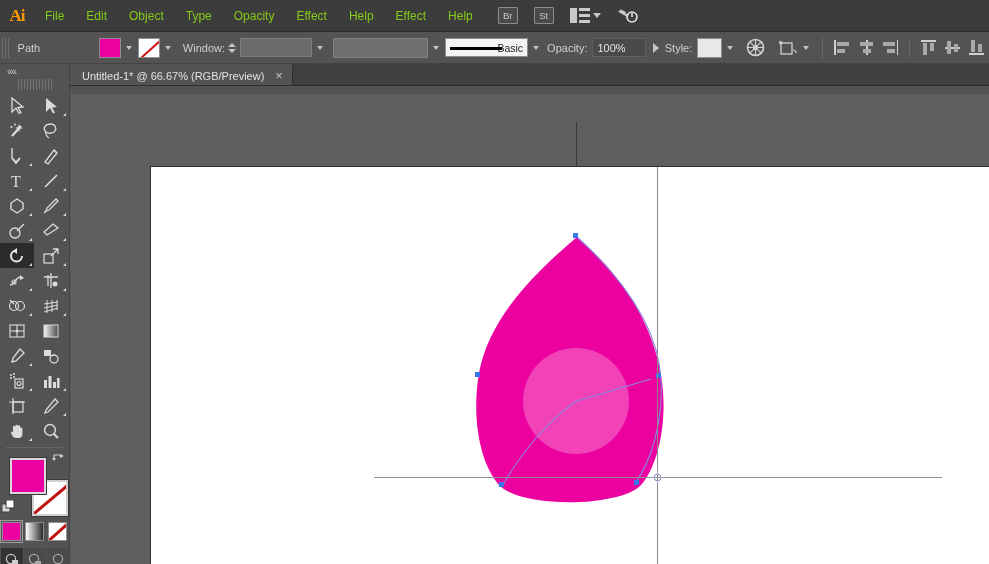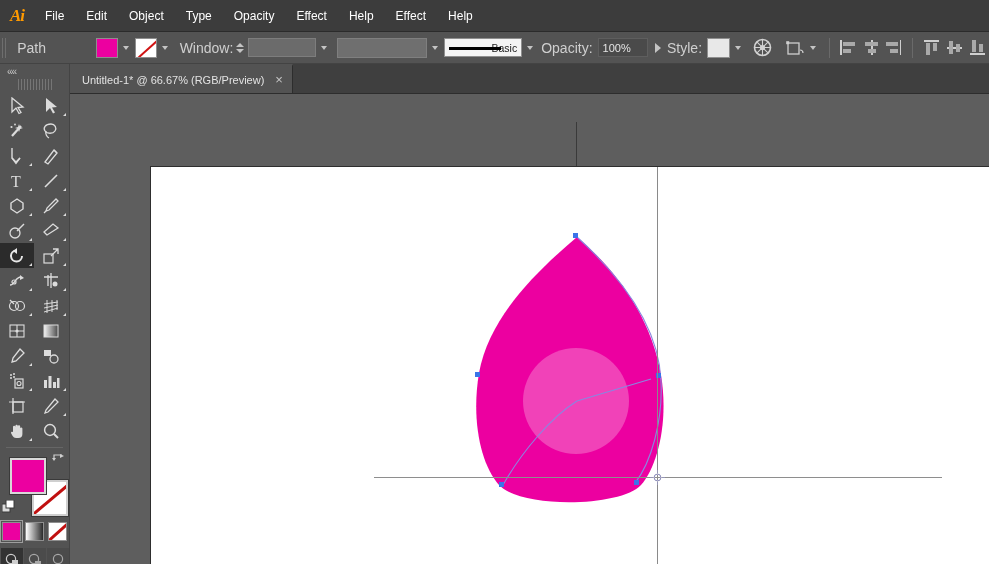--- a/index.html
+++ b/index.html
@@ -18,25 +18,24 @@
     background: #3c3c3c;
     display: flex; align-items: center;
     border-bottom: 1px solid #2b2b2b;
   }
   .ai-logo {
     width: 34px; height: 24px;
     display: flex; align-items: center; justify-content: center;
     color: #ff9a00; font-weight: bold; font-size: 17px;
     font-family: "Liberation Serif", serif;
     letter-spacing: -1px;
-    font-style: italic;
   }
   .menu-item {
     padding: 0 11px; height: 32px; line-height: 32px;
-    color: #ffffff; font-size: 12px; cursor: default;
+    color: #84cc16; font-size: 12px; cursor: default;
   }
   .menubar-right { display: flex; align-items: center; margin-left: 14px; }
   .sq-btn {
     width: 20px; height: 17px; border: 1px solid #8c8c8c;
     color: #c9c9c9; font-size: 9.5px; line-height: 15px; text-align: center;
     margin-right: 16px; background: #4a4a4a; border-radius: 1px;
   }
   .arrange-ico { width: 20px; height: 15px; position: relative; margin-right: 3px; }
   .arrange-ico i {
     position: absolute; background: #c9c9c9; display: block;
@@ -50,21 +49,21 @@
 
   
   .controlbar {
     position: absolute; top: 32px; left: 0; width: 989px; height: 32px;
     background: #535353; display: flex; align-items: center;
     border-bottom: 1px solid #434343;
     font-size: 11px; color: #d2d2d2;
   }
   .grip { width: 7px; height: 20px; margin: 0 3px 0 2px;
     background: repeating-linear-gradient(to right,#6e6e6e 0 1px,transparent 1px 3px); }
-  .cb-label { color: #cfcfcf; font-size: 14px; white-space: nowrap; }
+  .cb-label { color: #cfcfcf; font-size: 11px; white-space: nowrap; }
   .sep { width: 1px; height: 20px; background: #6a6a6a; margin: 0 7px; }
 
   .swatch-box {
     width: 22px; height: 20px; border: 1px solid #8e8e8e; background: #EC00A0;
   }
   .swatch-none {
     width: 22px; height: 20px; border: 1px solid #8e8e8e; background: #fff;
     position: relative; overflow: hidden;
   }
   .swatch-none::after {
@@ -110,21 +109,21 @@
   .style-sw { width: 26px; height: 20px; background: #e8e8e8; border: 1px solid #8e8e8e; }
   .icon-btn {
     width: 22px; height: 22px; display: flex; align-items: center; justify-content: center;
   }
   .align-ico { width: 17px; height: 15px; position: relative; margin: 0 4px; }
   .align-ico b { position: absolute; background: #cfcfcf; display: block; }
   .align-ico u { position: absolute; background: #a9a9a9; display: block; }
 
   
   .tabbar {
-    position: absolute; top: 64px; left: 70px; width: 919px; height: 30px;
+    position: absolute; top: 64px; left: 70px; width: 919px; height: 22px;
     background: #3f3f3f; border-bottom: 1px solid #2d2d2d;
     display: flex; align-items: stretch;
   }
   .doc-tab {
     display: flex; align-items: center; padding: 0 9px 0 12px;
     background: #535353; color: #e2e2e2; font-size: 11px;
     border-right: 1px solid #2d2d2d; border-top: 2px solid #535353;
   }
   .tab-close {
     margin-left: 11px; color: #c6c6c6; font-size: 13px; line-height: 1;
@@ -223,20 +222,39 @@
     <div class="menu-item">File</div>
     <div class="menu-item">Edit</div>
     <div class="menu-item">Object</div>
     <div class="menu-item">Type</div>
     <div class="menu-item">Opacity</div>
     <div class="menu-item">Effect</div>
     <div class="menu-item">Help</div>
     <div class="menu-item">Effect</div>
     <div class="menu-item">Help</div>
 
+    <div class="menubar-right">
+      <div class="sq-btn">Br</div>
+      <div class="sq-btn">St</div>
+      <div class="arrange-ico">
+        <i style="left:0;top:0;width:7px;height:15px;"></i>
+        <i style="left:9px;top:0;width:11px;height:3px;"></i>
+        <i style="left:9px;top:6px;width:11px;height:3px;"></i>
+        <i style="left:9px;top:12px;width:11px;height:3px;"></i>
+      </div>
+      <div class="chev"></div>
+      <div class="search-ico">
+        <svg width="22" height="18" viewBox="0 0 22 18">
+          <path d="M2 4 L11 9" stroke="#c9c9c9" stroke-width="2.2" fill="none"></path>
+          <path d="M3 2 L9 5 L7 8 Z" fill="#c9c9c9"></path>
+          <circle cx="15" cy="10" r="5" fill="none" stroke="#e2e2e2" stroke-width="1.6"></circle>
+          <path d="M15 6 L15 10" stroke="#e2e2e2" stroke-width="1.6"></path>
+        </svg>
+      </div>
+    </div>
   </div>
 
   <div class="controlbar">
     <div class="grip"></div>
     <div style="width:52px;padding-left:6px;">
       <span class="cb-label">Path</span>
     </div>
 
     <div style="display:flex;align-items:center;margin-left:38px;">
       <div class="swatch-box"></div>

